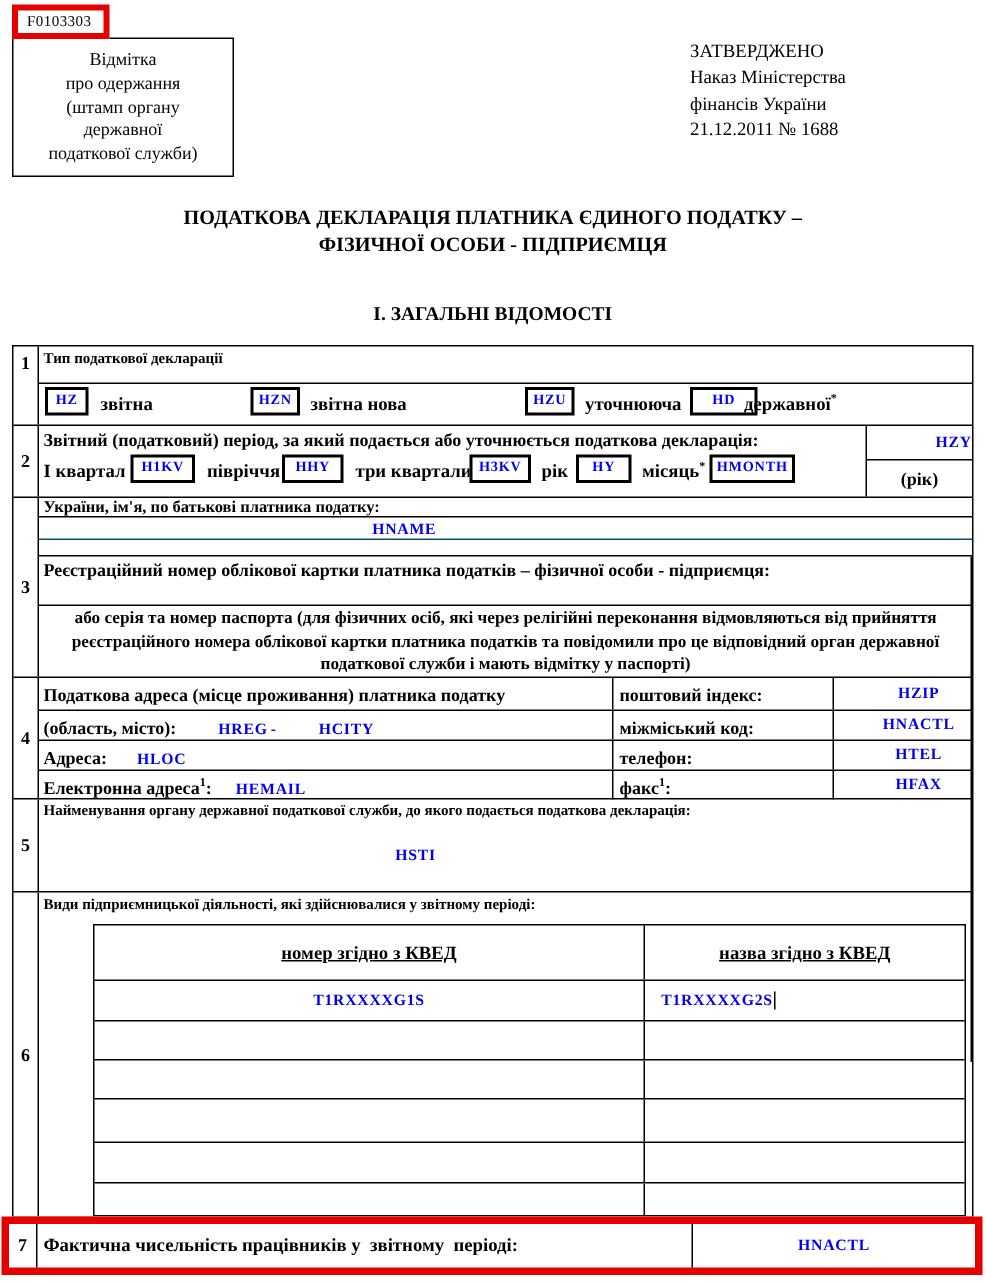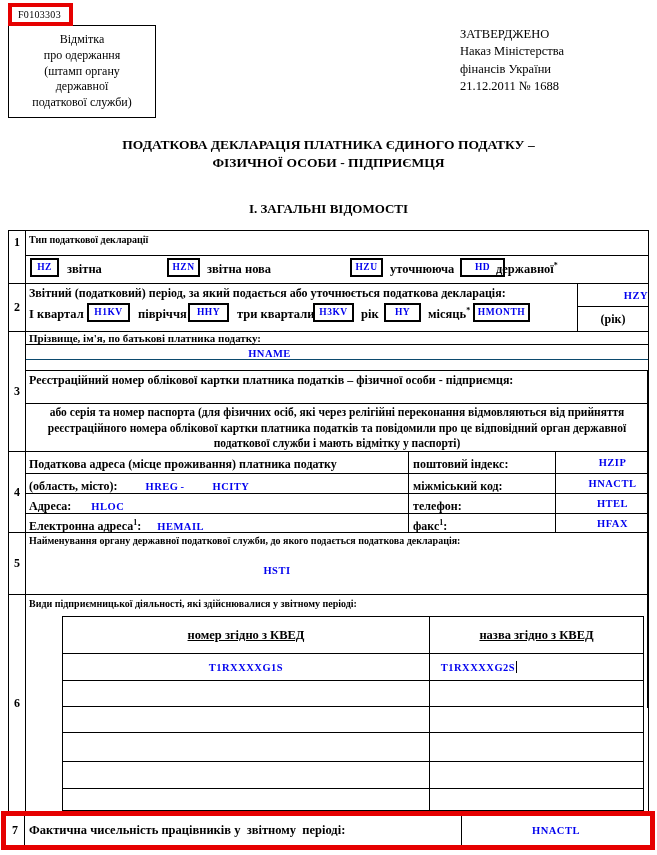--- a/index.html
+++ b/index.html
@@ -149,21 +149,21 @@
               </div>
             <div class="r2-rik">(рік)</div>
           </div>
         </div>
       </div>
     </div>
 
     <div class="trow" style="height:120px">
       <div class="numcol">3</div>
       <div class="tcontent">
-        <div class="r3a">Прізвище, ім'я, по батькові платника податку:</div>
+        <div class="r3a">України, ім'я, по батькові платника податку:</div>
         <div class="r3b"><span class="code">HNAME</span></div>
         <div class="r3c"></div>
         <div class="r3d">
           <div class="r3d-left">Реєстраційний номер облікової картки платника податків – фізичної особи - підприємця:</div>
           <div class="r3d-right">
               <span class="code">HTIN</span>
             </div>
         </div>
         <div class="r3e">або серія та номер паспорта (для фізичних осіб, які через релігійні переконання відмовляються від прийняття реєстраційного номера облікової картки платника податків та повідомили про це відповідний орган державної податкової служби і мають відмітку у паспорті)</div>
       </div>

